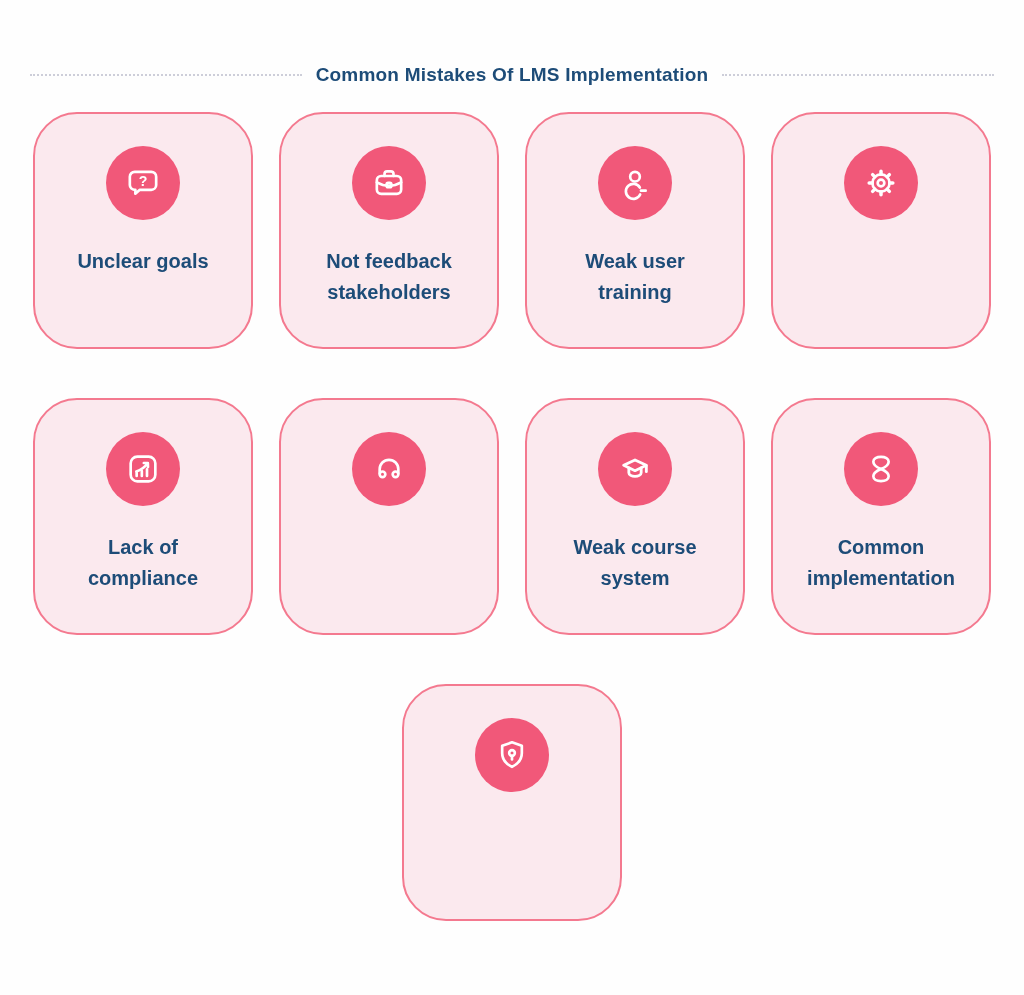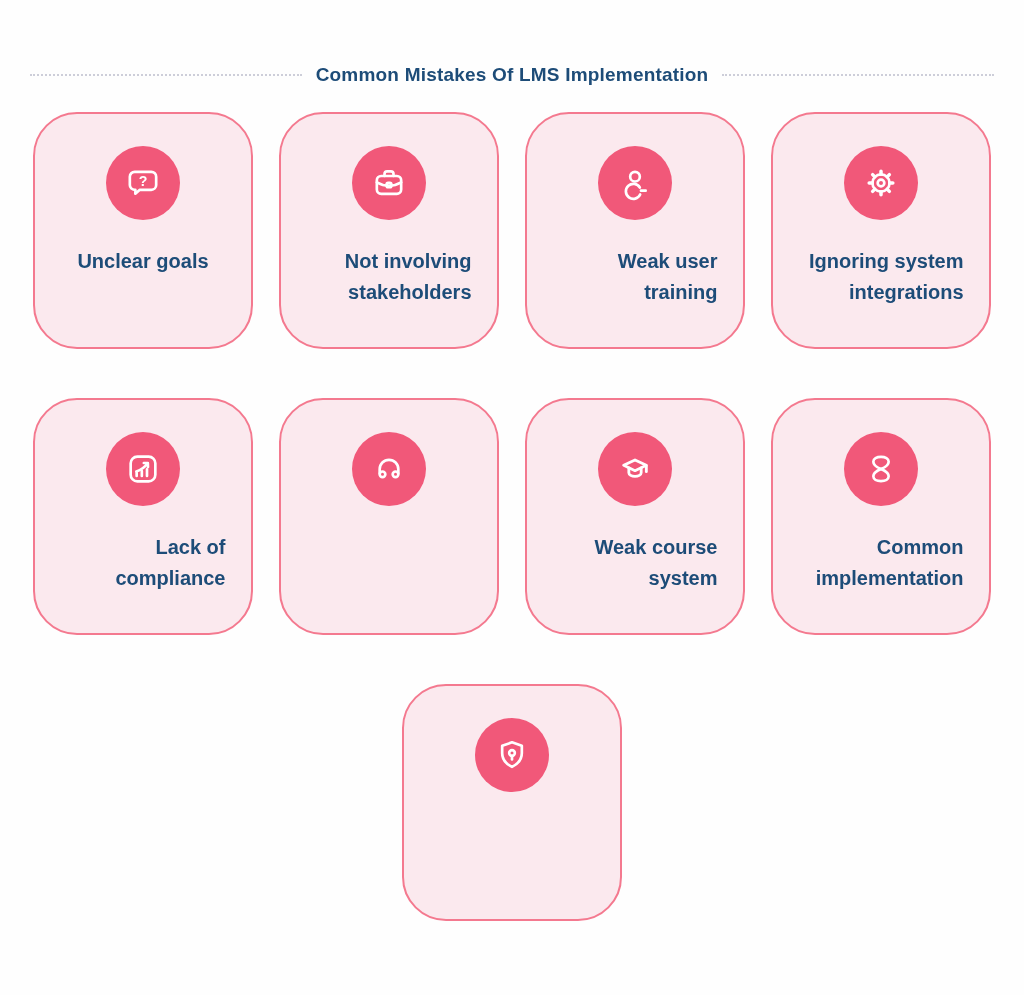--- a/index.html
+++ b/index.html
@@ -71,21 +71,21 @@
     flex: 0 0 auto;
   }
   .badge svg {
     width: 40px;
     height: 40px;
     display: block;
   }
   .label {
     margin: 26px 0 0 0;
     max-width: 165px;
-    text-align: right;
+    text-align: center;
     font-size: 20px;
     font-weight: 700;
     line-height: 1.55;
     color: #1d4c78;
   }
 </style>
 </head>
 <body>
 
 <div class="page">
@@ -107,41 +107,40 @@
   </section>
         <section class="card">
     <span class="badge">
             <svg viewBox="0 0 24 24" fill="none" stroke="#ffffff" stroke-width="1.6" stroke-linecap="round" stroke-linejoin="round">
     <path d="M9.3 7.8V6.6c0-.9.7-1.6 1.6-1.6h2.2c.9 0 1.6.7 1.6 1.6v1.2"></path>
     <rect x="4.7" y="7.8" width="14.6" height="10.7" rx="2.6"></rect>
     <path d="M4.7 11.6c2.4 1.4 4.9 2 7.3 2s4.9-.6 7.3-2"></path>
     <rect x="10.6" y="11.9" width="2.8" height="2.6" rx="0.9"></rect>
   </svg>
           </span>
-    <p class="label">Not involving stakeholders</p>
+    <p class="label">Not feedback stakeholders</p>
   </section>
         <section class="card">
     <span class="badge">
             <svg viewBox="0 0 24 24" fill="none" stroke="#ffffff" stroke-width="1.6" stroke-linecap="round" stroke-linejoin="round">
     <circle cx="12" cy="8.2" r="2.9"></circle>
     <path d="M14.9 14.7a4.5 4.5 0 1 0 .2 4.2"></path>
     <path d="M15.6 16.6h2.8"></path>
   </svg>
           </span>
     <p class="label">Weak user training</p>
   </section>
         <section class="card">
     <span class="badge">
             <svg viewBox="0 0 24 24" fill="none" stroke="#ffffff" stroke-width="1.6" stroke-linecap="round" stroke-linejoin="round">
     <circle cx="12" cy="12" r="5.15"></circle>
     <circle cx="12" cy="12" r="2"></circle>
     <path stroke-width="2.1" d="M17.2 12h1.9M15.67 15.67l1.35 1.35M12 17.2v1.9M8.33 15.67l-1.35 1.35M6.8 12H4.9M8.33 8.33L6.98 6.98M12 6.8V4.9M15.67 8.33l1.35-1.35"></path>
   </svg>
           </span>
-    <p class="label">Ignoring system integrations</p>
   </section>
       </div>
     <div class="row">
         <section class="card">
     <span class="badge">
             <svg viewBox="0 0 24 24" fill="none" stroke="#ffffff" stroke-width="1.6" stroke-linecap="round" stroke-linejoin="round">
     <rect x="4.6" y="4.6" width="14.8" height="14.8" rx="4"></rect>
     <path d="M8.2 16.2v-2M11.3 16.2v-3M14.4 16.2v-4"></path>
     <path d="M8 13.5c2.8-.8 5-2.4 6.8-4.9"></path>
     <polyline points="12.5 8.4 14.9 8.5 15 10.9"></polyline>

